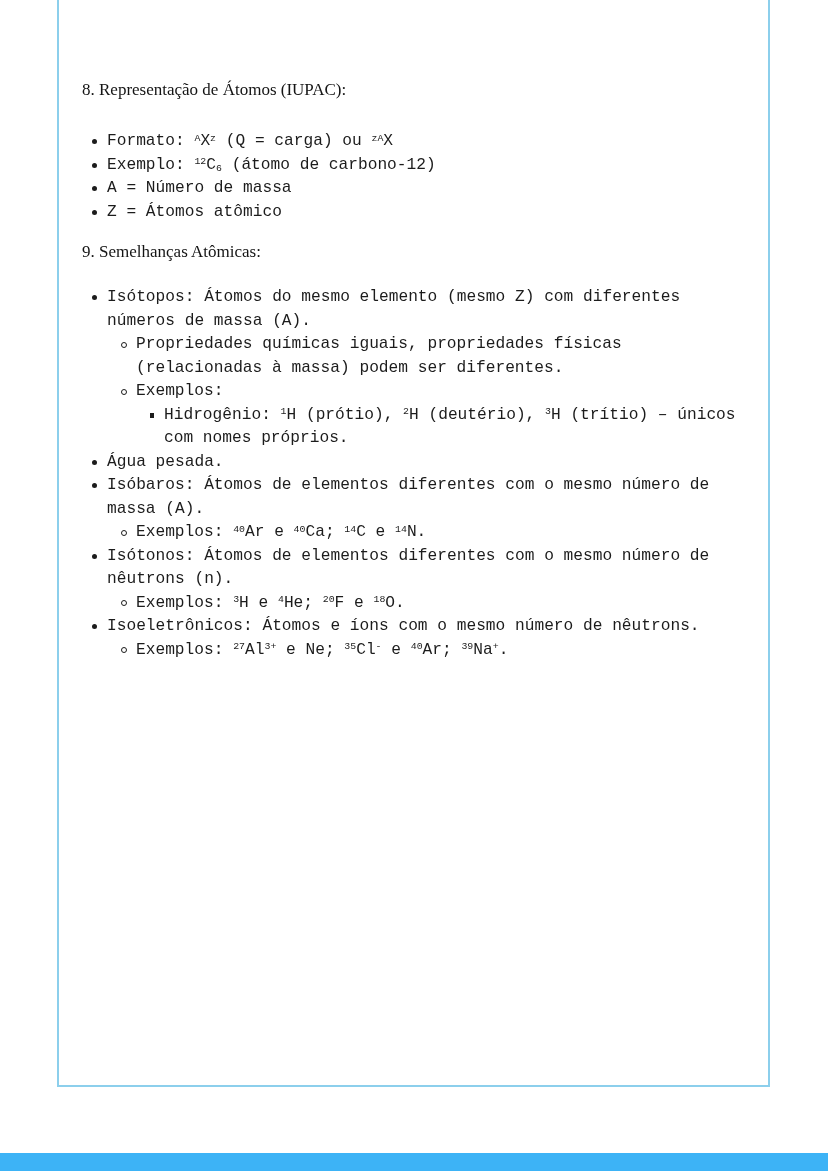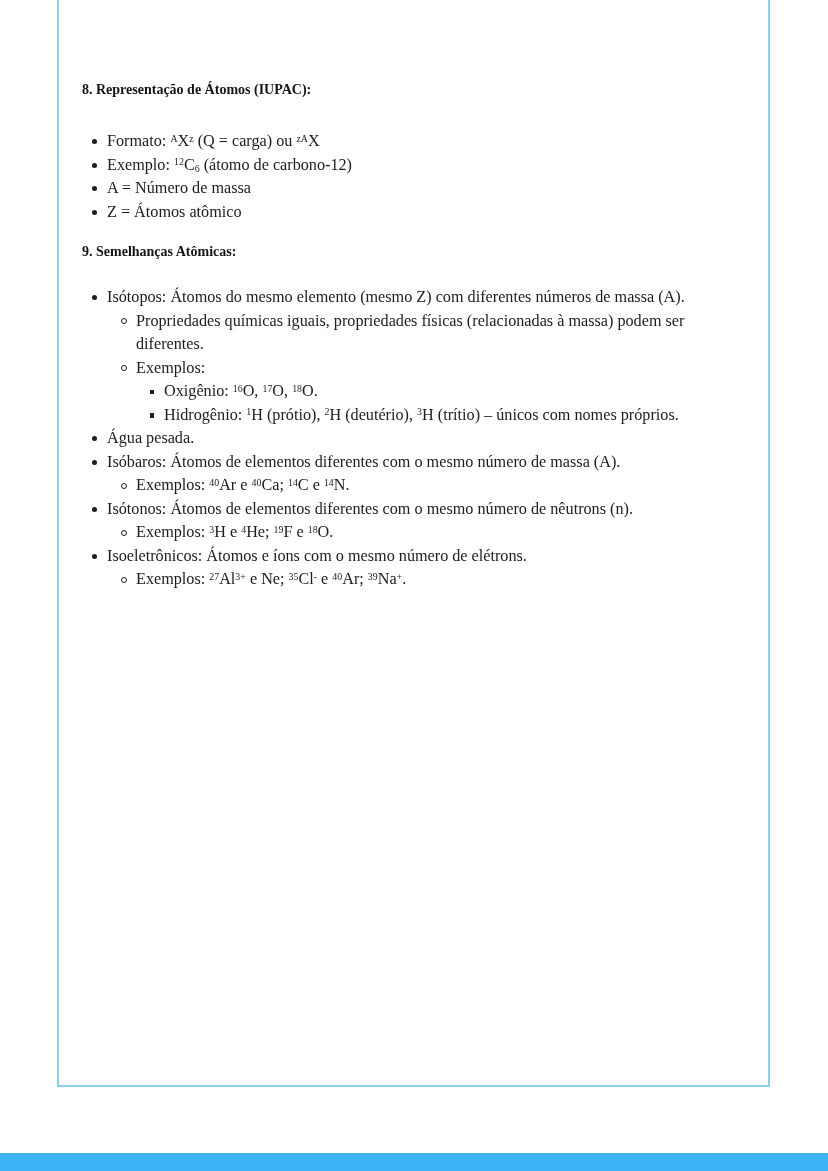--- a/index.html
+++ b/index.html
@@ -17,26 +17,26 @@
     border: 2px solid #8ccfec;
     background: #ffffff;
   }
   .content {
     position: absolute;
     left: 23px; top: 96px;
     width: 664px;
     color: #1c1c1c;
   }
   .heading {
-    font-size: 14px;
-    font-weight: bold;
+    font-size: 17px;
+    font-weight: normal;
     line-height: 24px;
     color: #141414;
   }
-  .list { margin-top: 28px; }
+  .list { margin-top: 28px; font-family: Liberation Mono, monospace; }
   .section-9 { margin-top: 16px; }
   .section-9 .list { margin-top: 22px; }
   .li {
     position: relative;
     font-size: 16.2px;
     line-height: 23.5px;
   }
   .li.level-1 { padding-left: 25px; }
   .li.level-2 { padding-left: 54px; }
   .li.level-3 { padding-left: 82px; }
@@ -87,28 +87,27 @@
           <div class="li level-1"><span class="marker disc"></span><span class="text">Z = Átomos atômico</span></div>
         </div>
     </section>
 
     <section class="section-9">
       <div class="heading">9. Semelhanças Atômicas:</div>
       <div class="list">
           <div class="li level-1"><span class="marker disc"></span><span class="text">Isótopos: Átomos do mesmo elemento (mesmo Z) com diferentes números de massa (A).</span></div>
           <div class="li level-2"><span class="marker circle"></span><span class="text">Propriedades químicas iguais, propriedades físicas (relacionadas à massa) podem ser diferentes.</span></div>
           <div class="li level-2"><span class="marker circle"></span><span class="text">Exemplos:</span></div>
-          <div class="li level-3"><span class="marker square"></span><span class="text">Oxigênio: <sup>16</sup>O, <sup>17</sup>O, <sup>18</sup>O.</span></div>
           <div class="li level-3"><span class="marker square"></span><span class="text">Hidrogênio: <sup>1</sup>H (prótio), <sup>2</sup>H (deutério), <sup>3</sup>H (trítio) – únicos com nomes próprios.</span></div>
           <div class="li level-1"><span class="marker disc"></span><span class="text">Água pesada.</span></div>
           <div class="li level-1"><span class="marker disc"></span><span class="text">Isóbaros: Átomos de elementos diferentes com o mesmo número de massa (A).</span></div>
           <div class="li level-2"><span class="marker circle"></span><span class="text">Exemplos: <sup>40</sup>Ar e <sup>40</sup>Ca; <sup>14</sup>C e <sup>14</sup>N.</span></div>
           <div class="li level-1"><span class="marker disc"></span><span class="text">Isótonos: Átomos de elementos diferentes com o mesmo número de nêutrons (n).</span></div>
-          <div class="li level-2"><span class="marker circle"></span><span class="text">Exemplos: <sup>3</sup>H e <sup>4</sup>He; <sup>19</sup>F e <sup>18</sup>O.</span></div>
-          <div class="li level-1"><span class="marker disc"></span><span class="text">Isoeletrônicos: Átomos e íons com o mesmo número de elétrons.</span></div>
+          <div class="li level-2"><span class="marker circle"></span><span class="text">Exemplos: <sup>3</sup>H e <sup>4</sup>He; <sup>20</sup>F e <sup>18</sup>O.</span></div>
+          <div class="li level-1"><span class="marker disc"></span><span class="text">Isoeletrônicos: Átomos e íons com o mesmo número de nêutrons.</span></div>
           <div class="li level-2"><span class="marker circle"></span><span class="text">Exemplos: <sup>27</sup>Al<sup>3+</sup> e Ne; <sup>35</sup>Cl<sup>-</sup> e <sup>40</sup>Ar; <sup>39</sup>Na<sup>+</sup>.</span></div>
         </div>
     </section>
 
   </div>
 </div>
 
 <div class="footer-bar"></div>
 
 </body></html>

